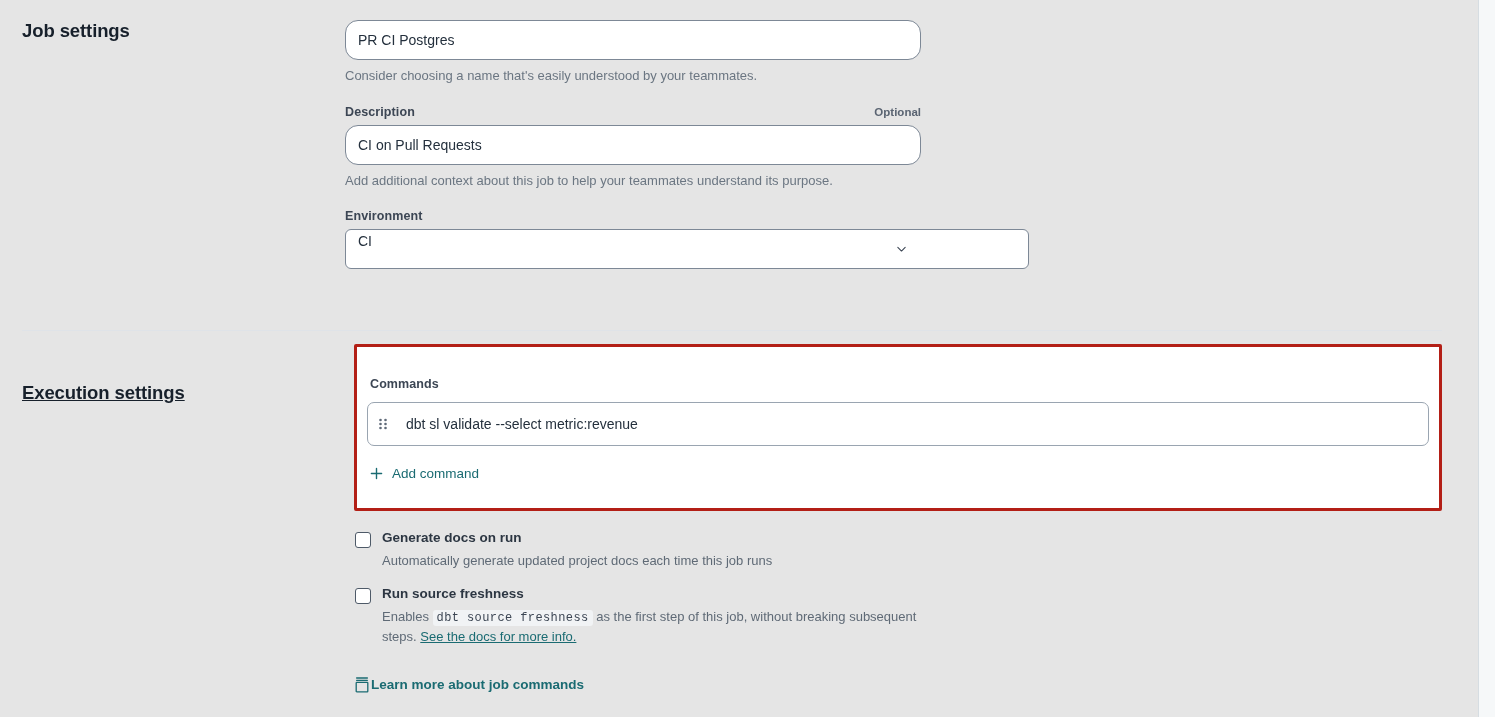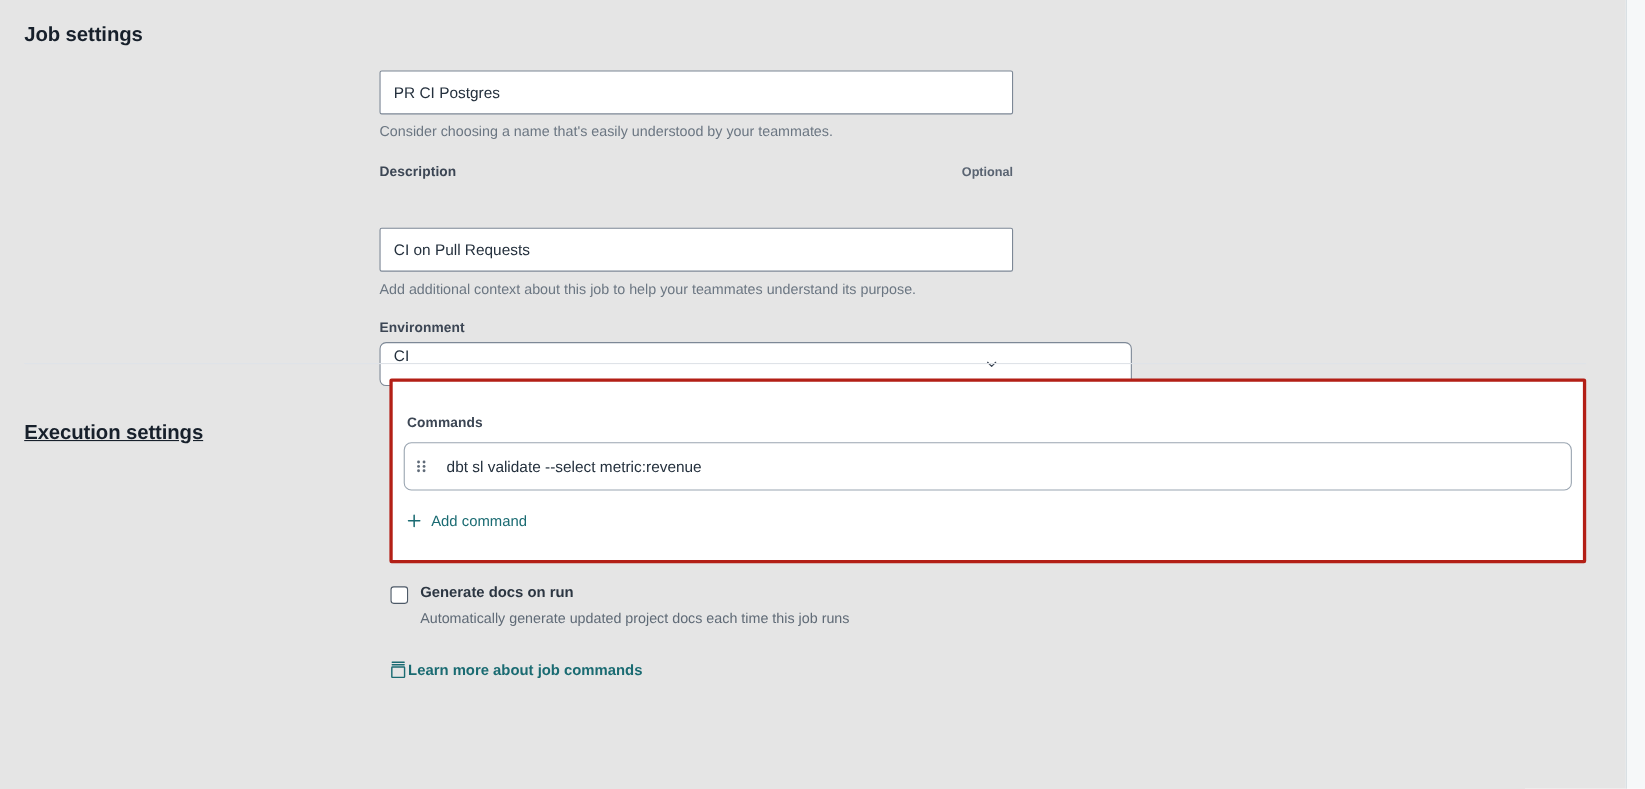--- a/index.html
+++ b/index.html
@@ -79,30 +79,29 @@
   .field-optional {
     font-size: 11.5px;
     font-weight: 700;
     color: #5a6472;
   }
   .text-input {
     width: 576px;
     height: 40px;
     box-sizing: border-box;
     border: 1px solid #7d8896;
-    border-radius: 2px;
+    border-radius: 13px;
     background: #ffffff;
     font-family: "Liberation Sans", sans-serif;
     font-size: 14px;
     color: #24303d;
     padding: 0 12px;
     outline: none;
     display: flex;
     align-items: center;
-    margin-top: 44px;
   }
   .help-text {
     font-size: 13px;
     color: #6b7682;
     margin-top: 7px;
     line-height: 1.35;
   }
   .field-gap { height: 20px; }
 
   .select-wrap {
@@ -361,20 +360,27 @@
         <div class="option">
           <div class="checkbox"></div>
           <div class="option-body">
             <div class="option-title">Generate docs on run</div>
             <div class="option-desc">
               <span>Automatically generate updated project docs each time this job runs</span>
             </div>
           </div>
         </div>
 
+        <div class="option">
+          <div class="checkbox"></div>
+          <div class="option-body">
+            <div class="option-title">Run source freshness</div>
+            <div class="option-desc"><span>Enables </span><code class="inline-code">dbt source freshness</code><span> as the first step of this job, without breaking subsequent steps. </span><span class="doc-link">See the docs for more info.</span></div>
+          </div>
+        </div>
 
       </div>
 
       <div class="learn-more">
         <svg class="book-icon" viewBox="0 0 14 16">
           <path d="M1.6 1 H12.4" stroke="#1a6b72" stroke-width="1.3" stroke-linecap="round"></path>
           <path d="M1.6 3.3 H12.4" stroke="#1a6b72" stroke-width="1.3" stroke-linecap="round"></path>
           <rect x="1.2" y="5.4" width="11.6" height="9.4" rx="0.6" fill="none" stroke="#1a6b72" stroke-width="1.3"></rect>
         </svg>
         <span>Learn more about job commands</span>

